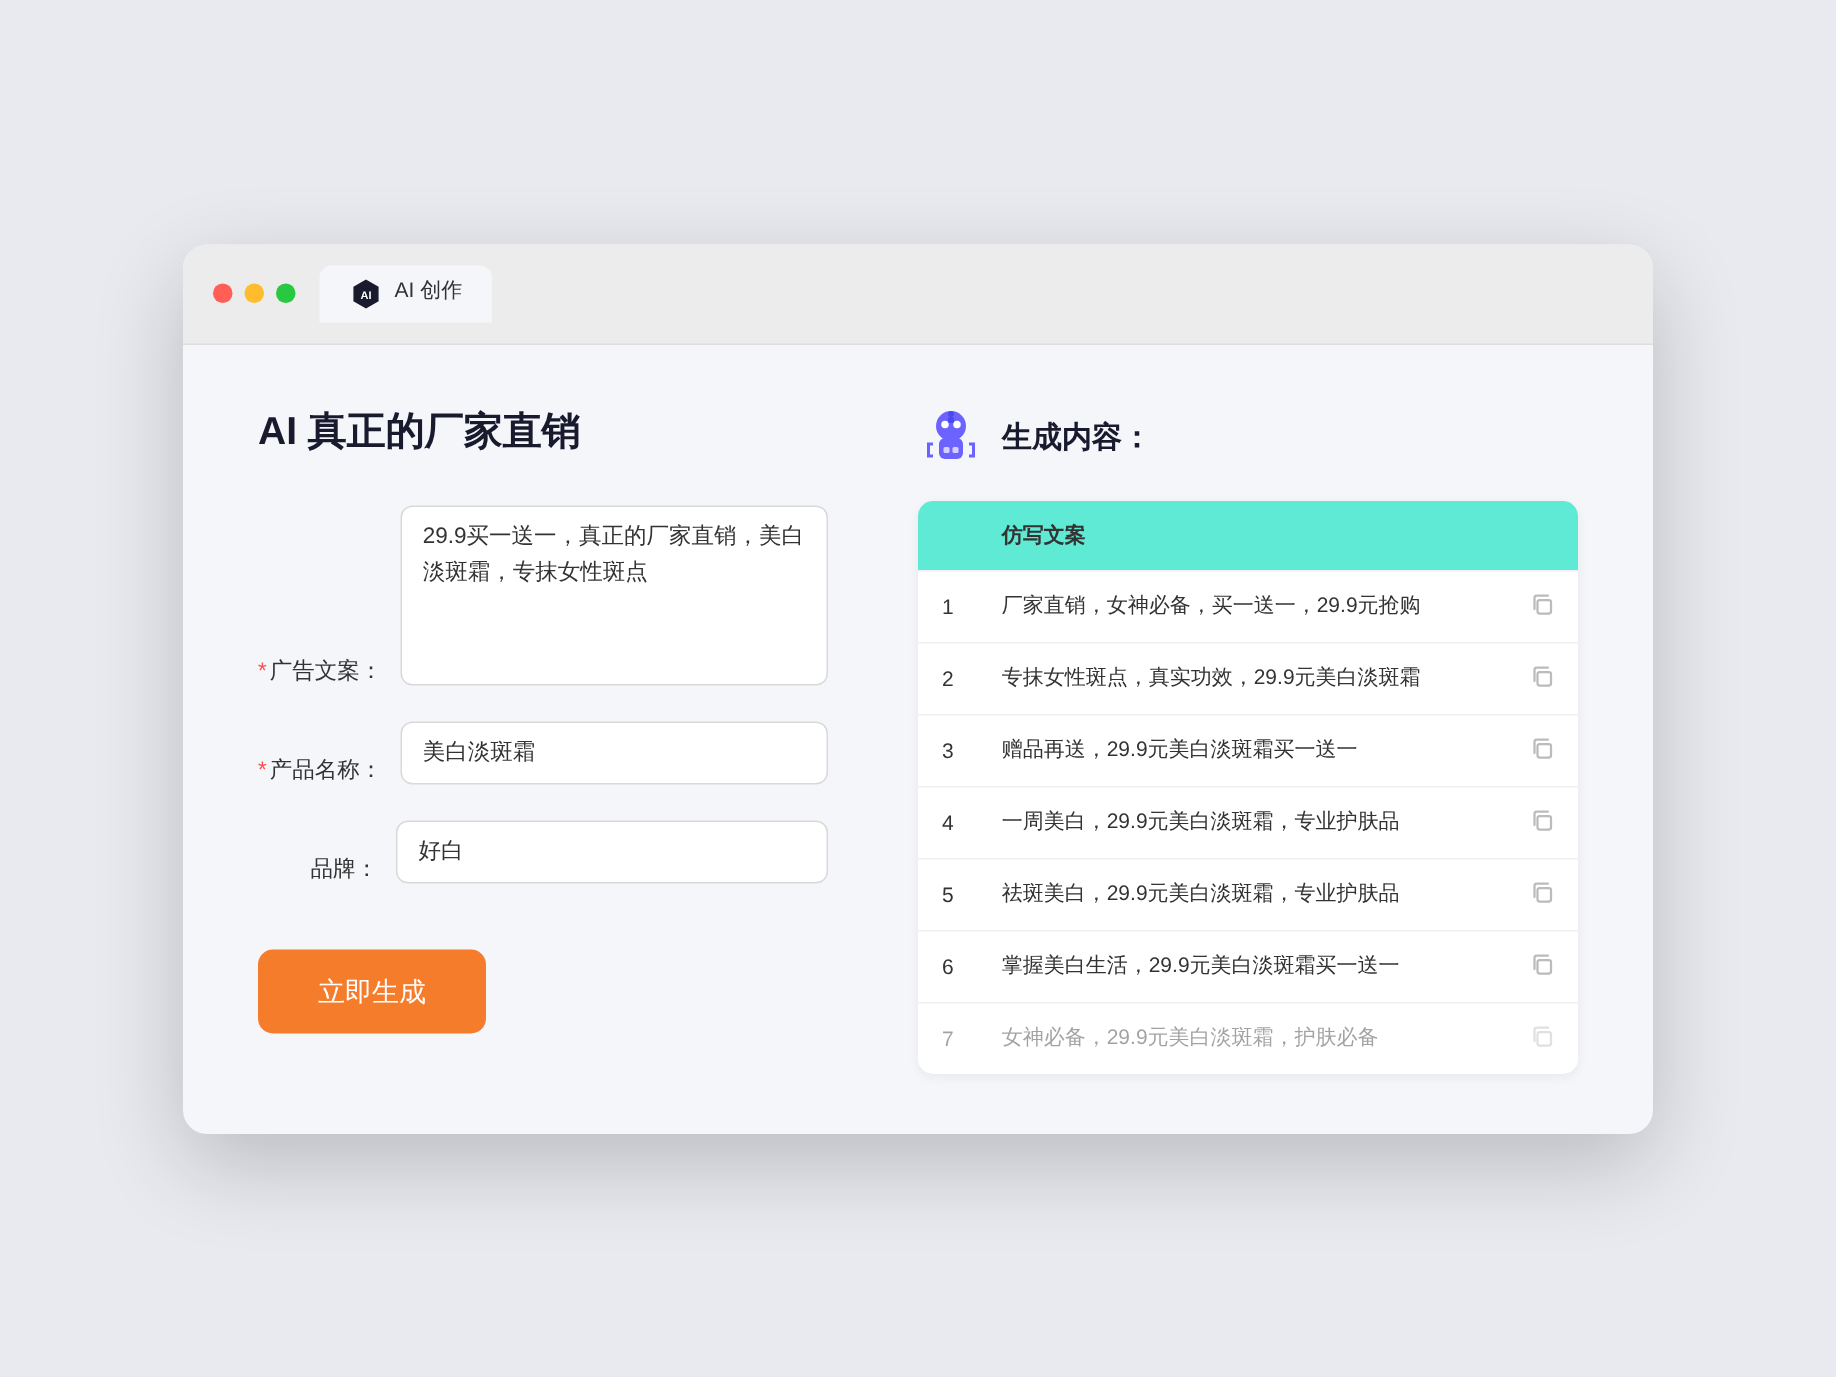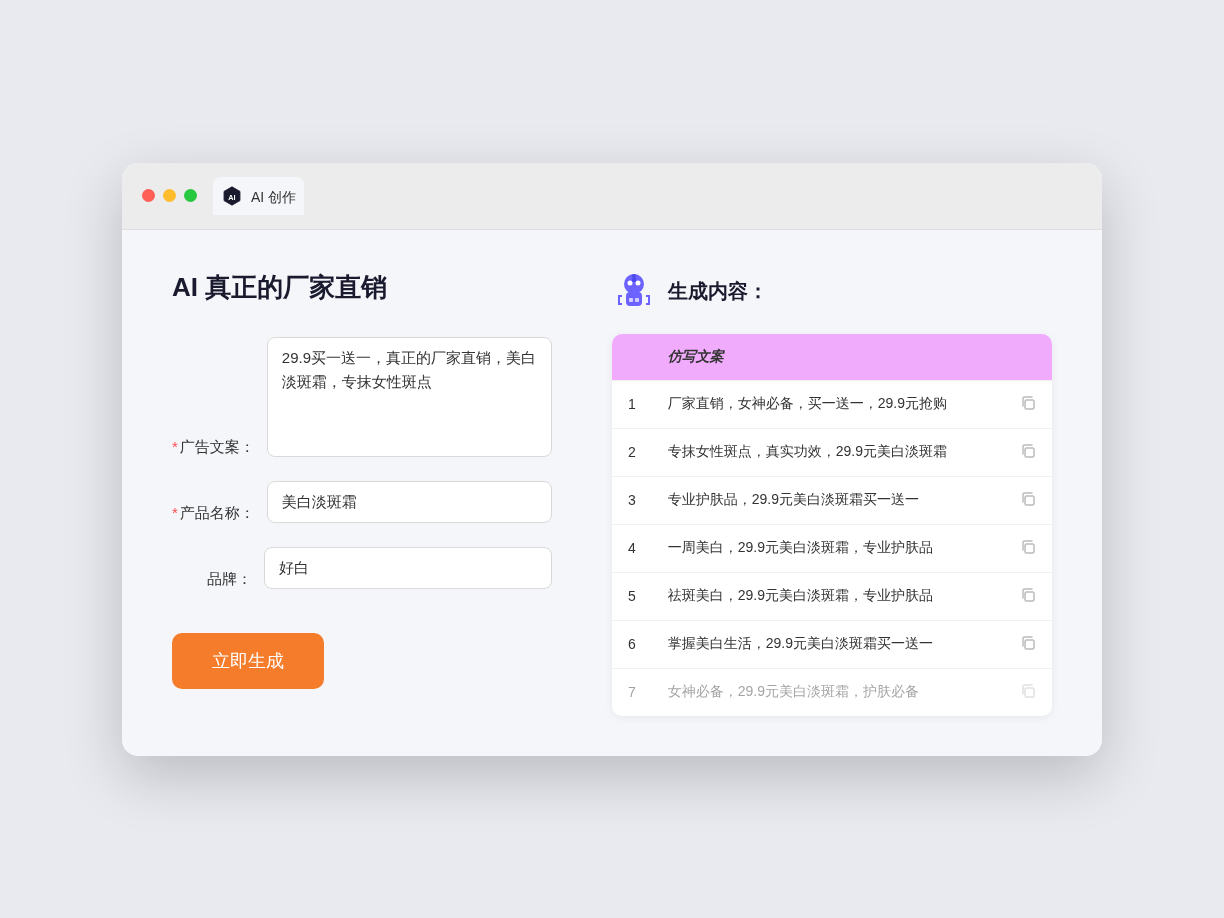--- a/index.html
+++ b/index.html
@@ -39,24 +39,24 @@
       height: 13px;
       border-radius: 50%;
     }
 
     .tl-red { background: #ff5f57; }
     .tl-yellow { background: #ffbd2e; }
     .tl-green { background: #28c840; }
 
     .tab {
       display: flex;
-      align-items: flex-end;
+      align-items: flex-start;
       gap: 8px;
       background: #f5f6fa;
-      padding: 8px 8px;
+      padding: 8px 20px;
       border-radius: 8px 8px 0 0;
       font-size: 14px;
       color: #333;
     }
 
     .tab-icon {
       width: 22px;
       height: 22px;
     }
 
@@ -157,22 +157,21 @@
     .result-table {
       width: 100%;
       border-collapse: collapse;
       background: #fff;
       border-radius: 10px;
       overflow: hidden;
       box-shadow: 0 2px 8px rgba(0,0,0,0.06);
     }
 
     .result-table thead tr {
-      background: #f0abfc;
-      font-style: italic;
+      background: #5eead4;
     }
 
     .result-table th {
       padding: 14px 16px;
       font-size: 14px;
       font-weight: 600;
       color: #333;
       text-align: left;
     }
 
@@ -296,21 +295,21 @@
             <tr>
               <td class="row-num">2</td>
               <td>专抹女性斑点，真实功效，29.9元美白淡斑霜</td>
               <td class="copy-icon"><svg width="16" height="16" viewBox="0 0 16 16" fill="none">
                   <rect x="5" y="5" width="9" height="9" rx="1.5" stroke="#bbb" stroke-width="1.5"></rect>
                   <path d="M3 11V3.5C3 2.67 3.67 2 4.5 2H12" stroke="#bbb" stroke-width="1.5" stroke-linecap="round"></path>
                 </svg></td>
             </tr>
             <tr>
               <td class="row-num">3</td>
-              <td>专业护肤品，29.9元美白淡斑霜买一送一</td>
+              <td>赠品再送，29.9元美白淡斑霜买一送一</td>
               <td class="copy-icon"><svg width="16" height="16" viewBox="0 0 16 16" fill="none">
                   <rect x="5" y="5" width="9" height="9" rx="1.5" stroke="#bbb" stroke-width="1.5"></rect>
                   <path d="M3 11V3.5C3 2.67 3.67 2 4.5 2H12" stroke="#bbb" stroke-width="1.5" stroke-linecap="round"></path>
                 </svg></td>
             </tr>
             <tr>
               <td class="row-num">4</td>
               <td>一周美白，29.9元美白淡斑霜，专业护肤品</td>
               <td class="copy-icon"><svg width="16" height="16" viewBox="0 0 16 16" fill="none">
                   <rect x="5" y="5" width="9" height="9" rx="1.5" stroke="#bbb" stroke-width="1.5"></rect>

